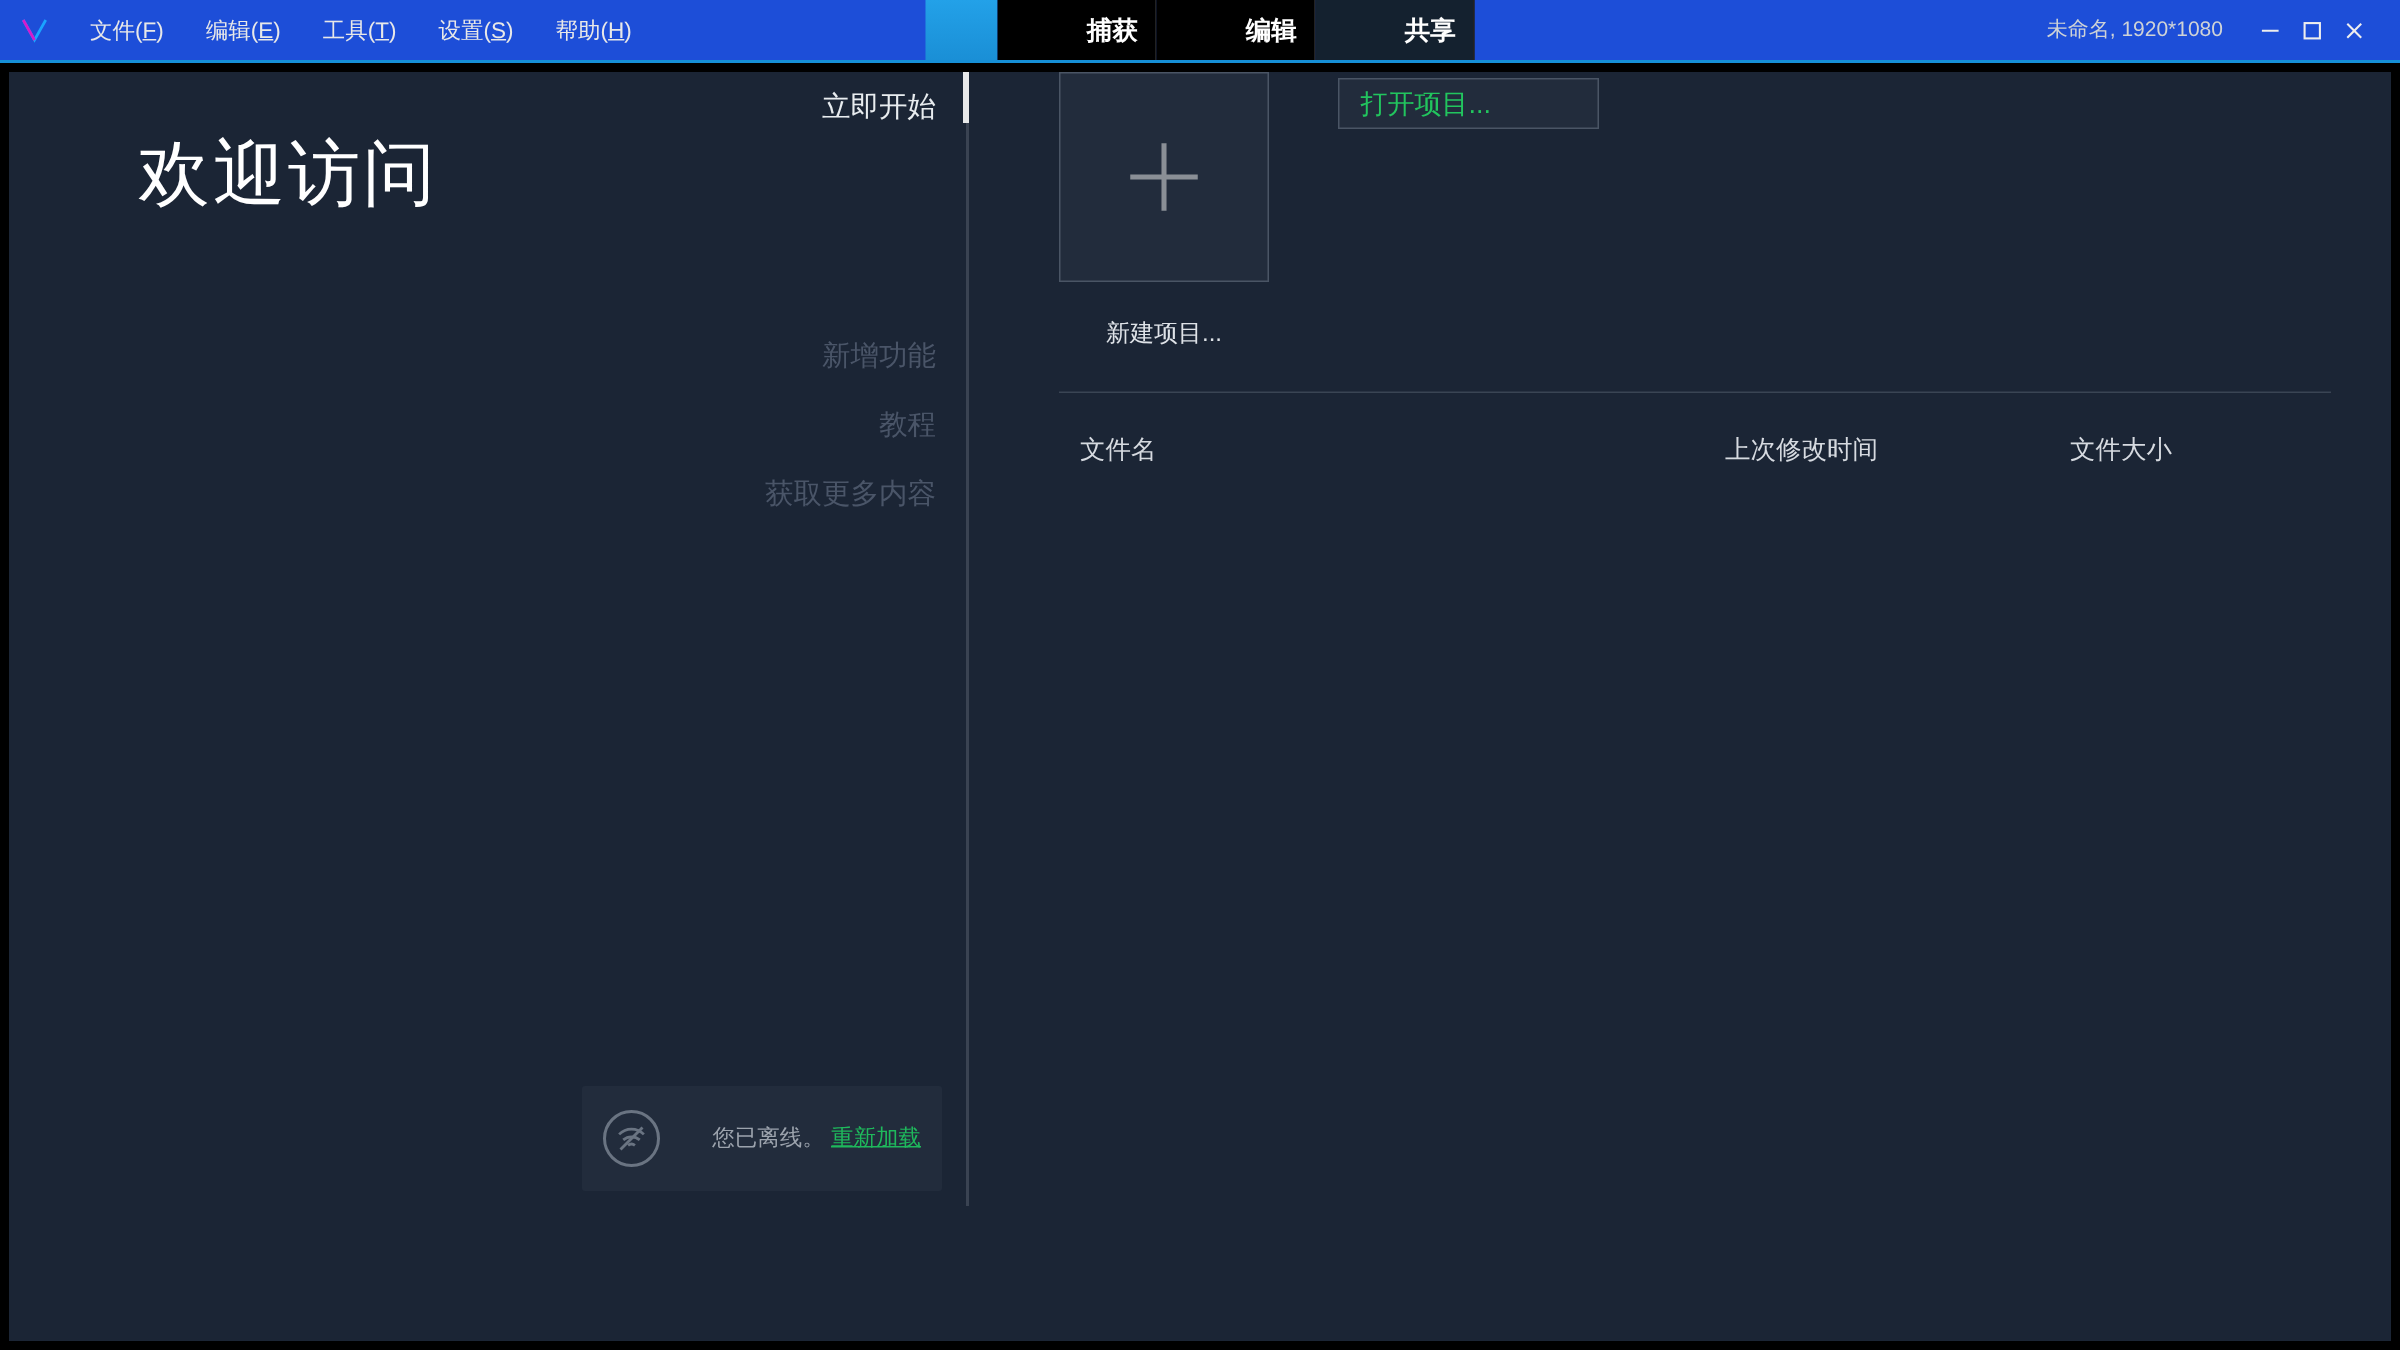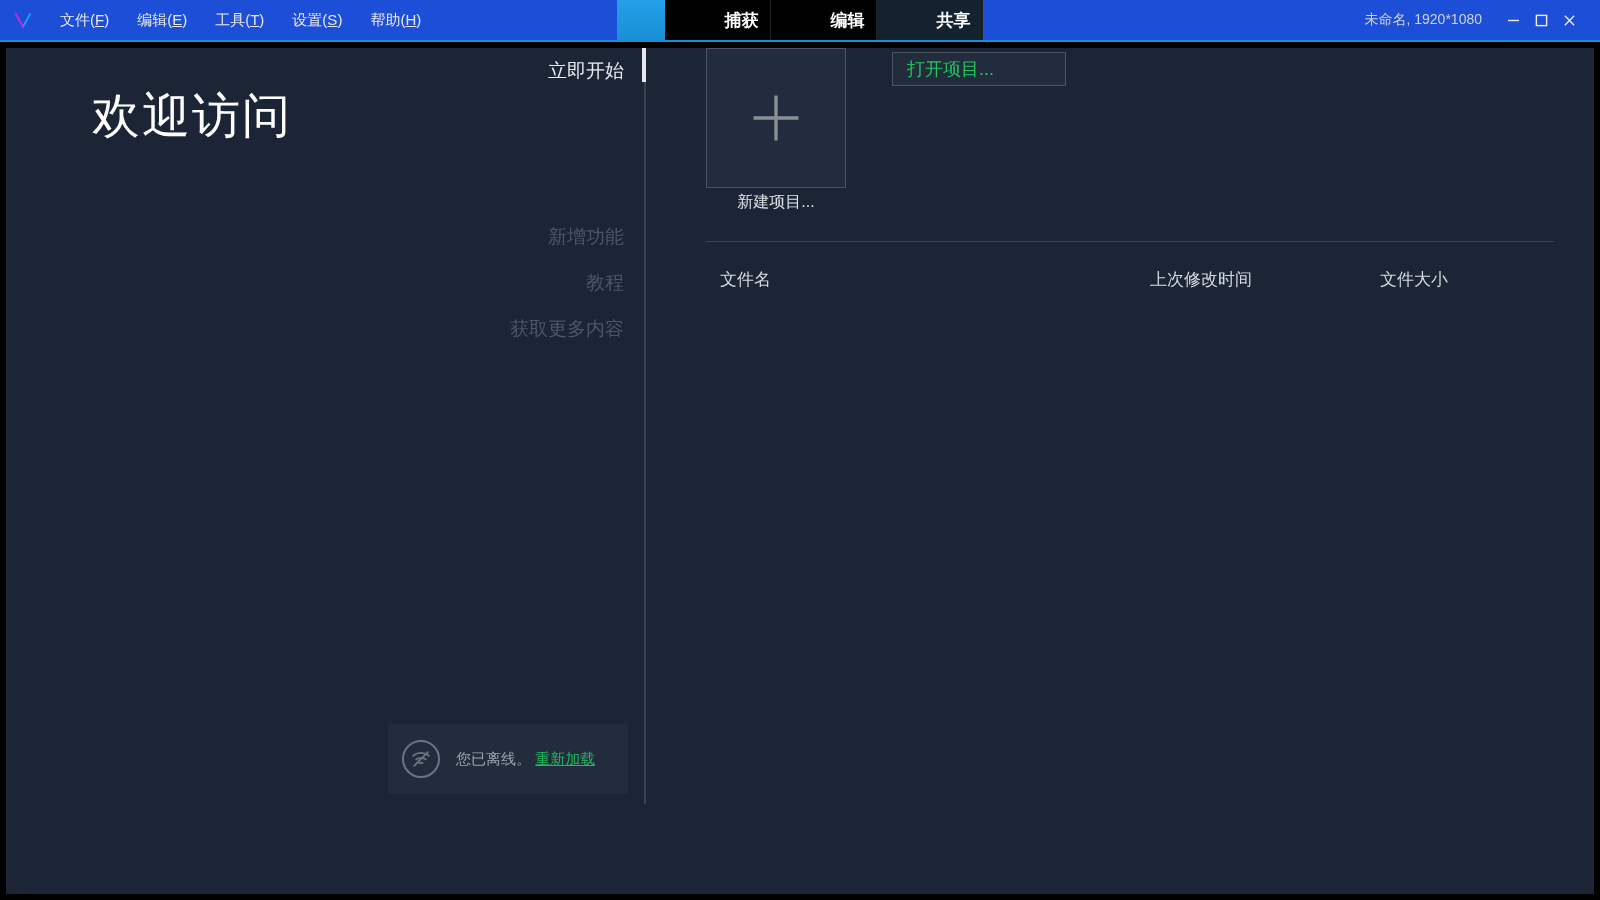--- a/index.html
+++ b/index.html
@@ -156,20 +156,21 @@
     position: absolute;
     left: 72px;
     right: 18px;
     bottom: 100px;
     background: #222c3c;
     border-radius: 2px;
     padding: 16px 14px;
     display: flex;
     align-items: center;
     gap: 16px;
+    justify-content: space-between;
   }
   .offline-icon {
     width: 38px; height: 38px;
     border: 2px solid #6a7482;
     border-radius: 50%;
     display:flex; align-items:center; justify-content:center;
     flex-shrink:0;
   }
   .offline-icon svg { width:22px; height:22px; stroke:#6a7482; stroke-width:2; fill:none; }
   .offline-text { font-size: 15px; color:#9ca3ad; line-height:1.5; }
@@ -182,21 +183,21 @@
   .start-row {
     display: flex;
     align-items: flex-start;
     gap: 46px;
     margin-top: 0;
   }
   .new-proj {
     display:flex;
     flex-direction:column;
     align-items:center;
-    gap: 4px;
+    gap: 24px;
   }
   .new-proj-tile {
     width: 140px;
     height: 140px;
     border: 1px solid #4a5565;
     background: #222c3c;
     display:flex; align-items:center; justify-content:center;
     cursor:pointer;
   }
   .new-proj-tile svg { width:54px; height:54px; stroke:#8a8f96; stroke-width:1.5; }

